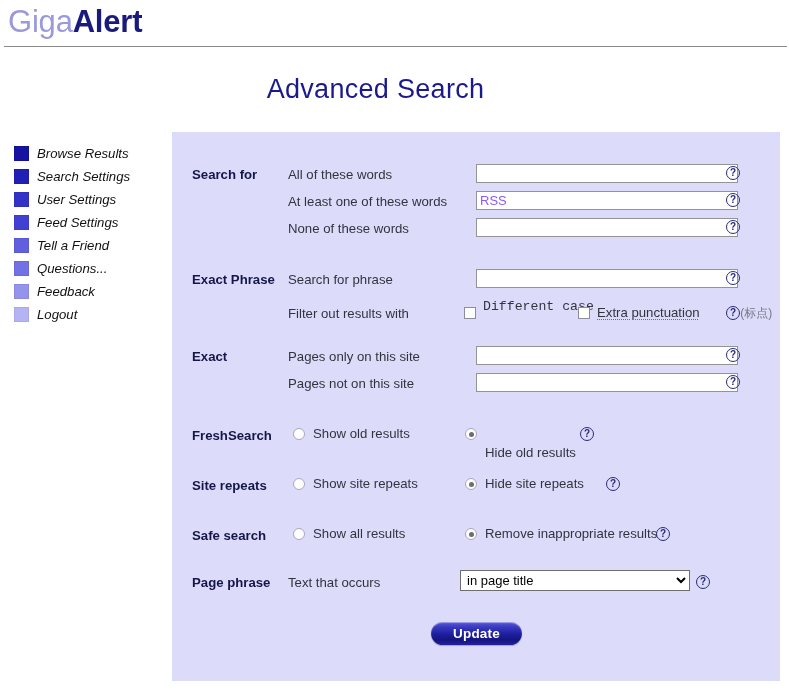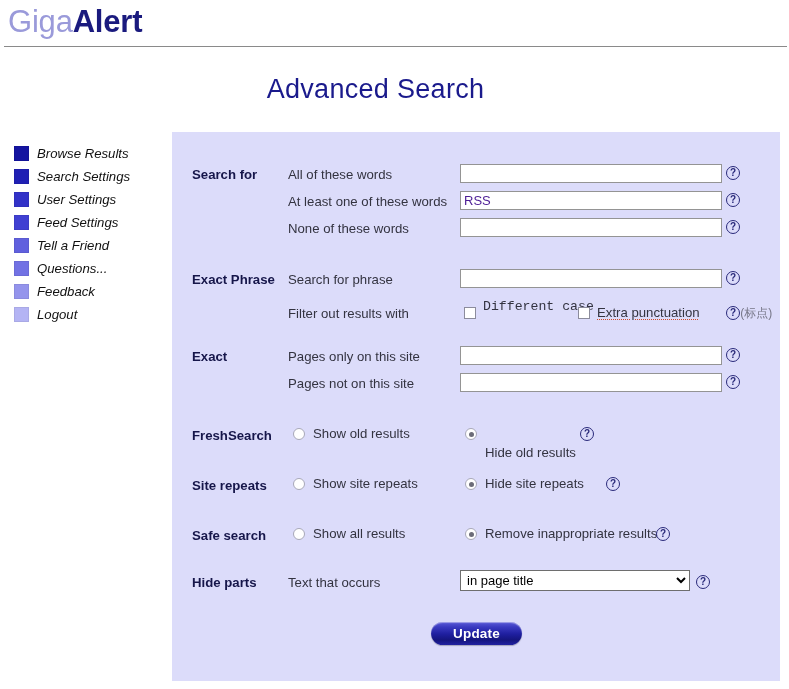--- a/index.html
+++ b/index.html
@@ -75,23 +75,24 @@
     white-space: nowrap;
   }
 
   input.txt {
     position: absolute;
     height: 19px; width: 262px;
     border: 1px solid #949494;
     background: #ffffff;
     font-family: "Liberation Sans", sans-serif;
     font-size: 13px;
-    color: #4c1d95;
+    color: #8b5cf6;
     padding: 0 3px;
     outline: none;
+    margin-left: 16px;
   }
 
   .help {
     position: absolute;
     width: 14px; height: 14px;
     border: 1.3px solid #2a2a7a;
     border-radius: 50%;
     color: #2a2a7a;
     font-size: 10px;
     font-weight: 700;
@@ -279,21 +280,21 @@
   <div class="opt-label" style="left:313px; top:344px;">Hide site repeats</div>
   <div class="help" style="left:434px; top:345px;">?</div>
 
   <div class="section-label" style="left:20px; top:396px;">Safe search</div>
   <div class="radio" style="left:121px; top:396px;"></div>
   <div class="opt-label" style="left:141px; top:394px;">Show all results</div>
   <div class="radio checked" style="left:293px; top:396px;"></div>
   <div class="opt-label" style="left:313px; top:394px;">Remove inappropriate results</div>
   <div class="help" style="left:484px; top:395px;">?</div>
 
-  <div class="section-label" style="left:20px; top:443px;">Hide parts</div>
+  <div class="section-label" style="left:20px; top:443px;">Page phrase</div>
   <div class="field-label" style="left:116px; top:443px;">Text that occurs</div>
   <select class="dd" style="left:288px; top:438px;">
     <option>in page title</option>
   </select>
   <div class="help" style="left:524px; top:443px;">?</div>
 
   <button id="update-btn" type="submit">Update</button>
 </form>
 
 </body></html>

